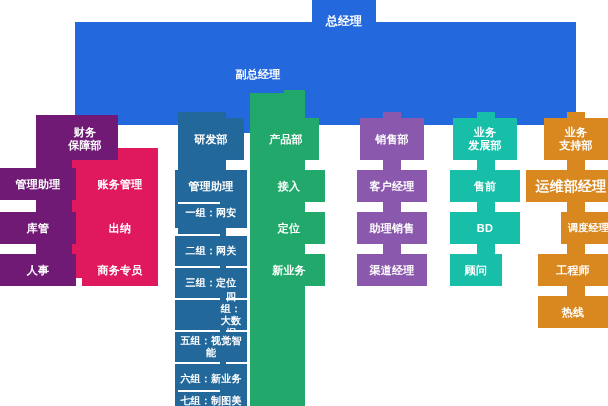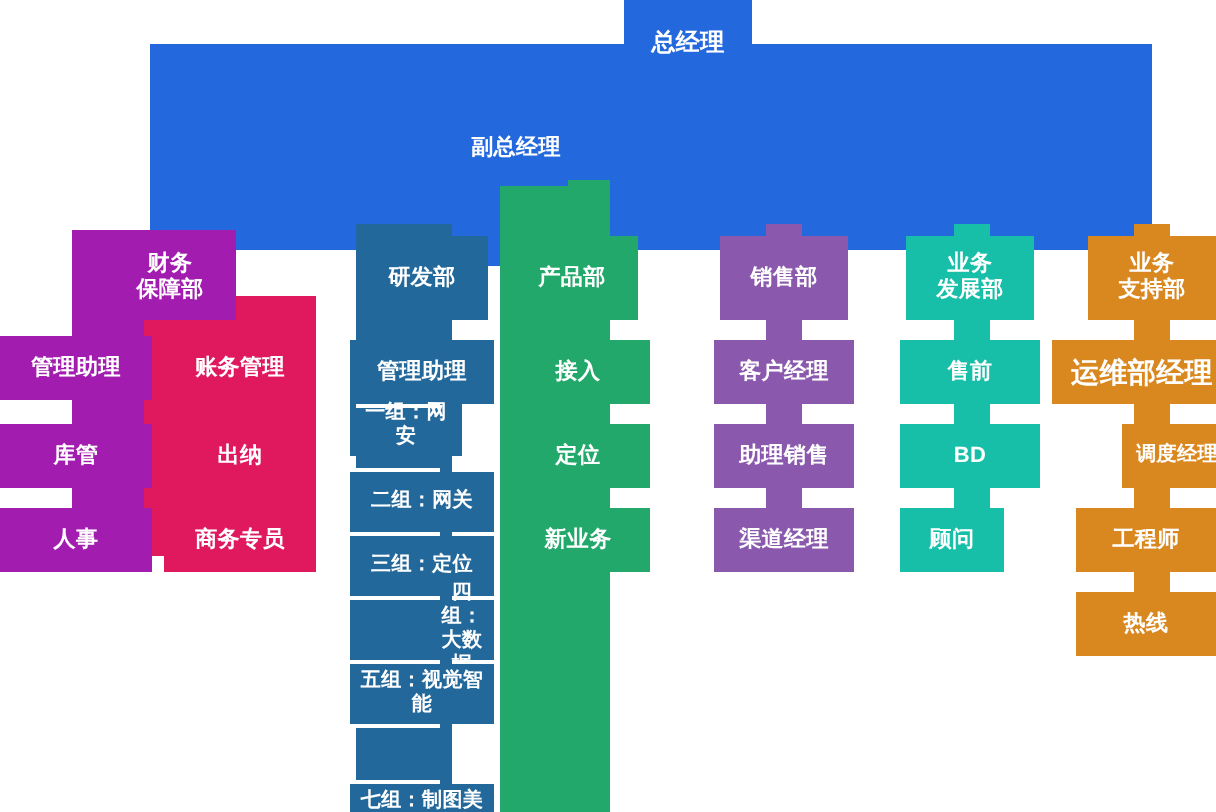--- a/index.html
+++ b/index.html
@@ -26,21 +26,21 @@
     padding:2px 3px;
     white-space:pre-line;
     z-index:5;
   }
   .bar{position:absolute;z-index:1;}
 
   
   .c-blue      {background:#2468dd;}
   .c-rddark    {background:#23689b;}
   .c-green     {background:#21a86a;}
-  .c-red       {background:#a21caf;}
+  .c-red       {background:#701a75;}
   .c-pink      {background:#e0195f;}
   .c-purple    {background:#8a58ac;text-align:center;}
   .c-teal      {background:#17bfa9;}
   .c-orange    {background:#d9871f;}
 
   .sep{position:absolute;background:#ffffff;z-index:6;height:2px;}
 </style>
 </head>
 <body>
 
@@ -64,25 +64,26 @@
   <div class="node c-red" style="left:0px;top:254px;width:76px;height:32px;">人事</div>
 
   <div class="node c-pink" style="left:82px;top:168px;width:76px;height:32px;">账务管理</div>
   <div class="node c-pink" style="left:82px;top:212px;width:76px;height:32px;">出纳</div>
   <div class="node c-pink" style="left:82px;top:254px;width:76px;height:32px;">商务专员</div>
 
   <div class="bar c-rddark" style="left:178px;top:112px;width:48px;height:294px;"></div>
   <div class="node c-rddark" style="left:178px;top:118px;width:66px;height:42px;text-align:center;">研发部</div>
 
   <div class="node c-rddark" style="left:175px;top:170px;width:72px;height:32px;">管理助理</div>
-  <div class="node c-rddark" style="left:175px;top:198px;width:56px;height:30px;font-size:10px;">一组：网安</div>
+  <div class="node c-rddark" style="left:175px;top:198px;width:72px;height:30px;font-size:10px;">一组：网安</div>
   <div class="node c-rddark" style="left:175px;top:236px;width:72px;height:30px;font-size:10px;">二组：网关</div>
   <div class="node c-rddark" style="left:175px;top:268px;width:72px;height:30px;font-size:10px;">三组：定位</div>
   <div class="node c-rddark" style="left:175px;top:300px;width:72px;height:30px;font-size:10px;padding-left:43px;">四组：大数据</div>
   <div class="node c-rddark" style="left:175px;top:332px;width:72px;height:30px;font-size:10px;">五组：视觉智能</div>
+  <div class="node c-rddark" style="left:175px;top:364px;width:72px;height:30px;font-size:10px;">六组：新业务</div>
   <div class="node c-rddark" style="left:175px;top:392px;width:72px;height:30px;font-size:10px;">七组：制图美工</div>
 
   <div class="sep" style="left:178px;top:202px;width:42px;"></div>
   <div class="sep" style="left:178px;top:234px;width:42px;"></div>
   <div class="sep" style="left:178px;top:266px;width:42px;"></div>
   <div class="sep" style="left:178px;top:298px;width:42px;"></div>
   <div class="sep" style="left:178px;top:330px;width:42px;"></div>
   <div class="sep" style="left:178px;top:362px;width:42px;"></div>
   <div class="sep" style="left:178px;top:390px;width:42px;"></div>
 

